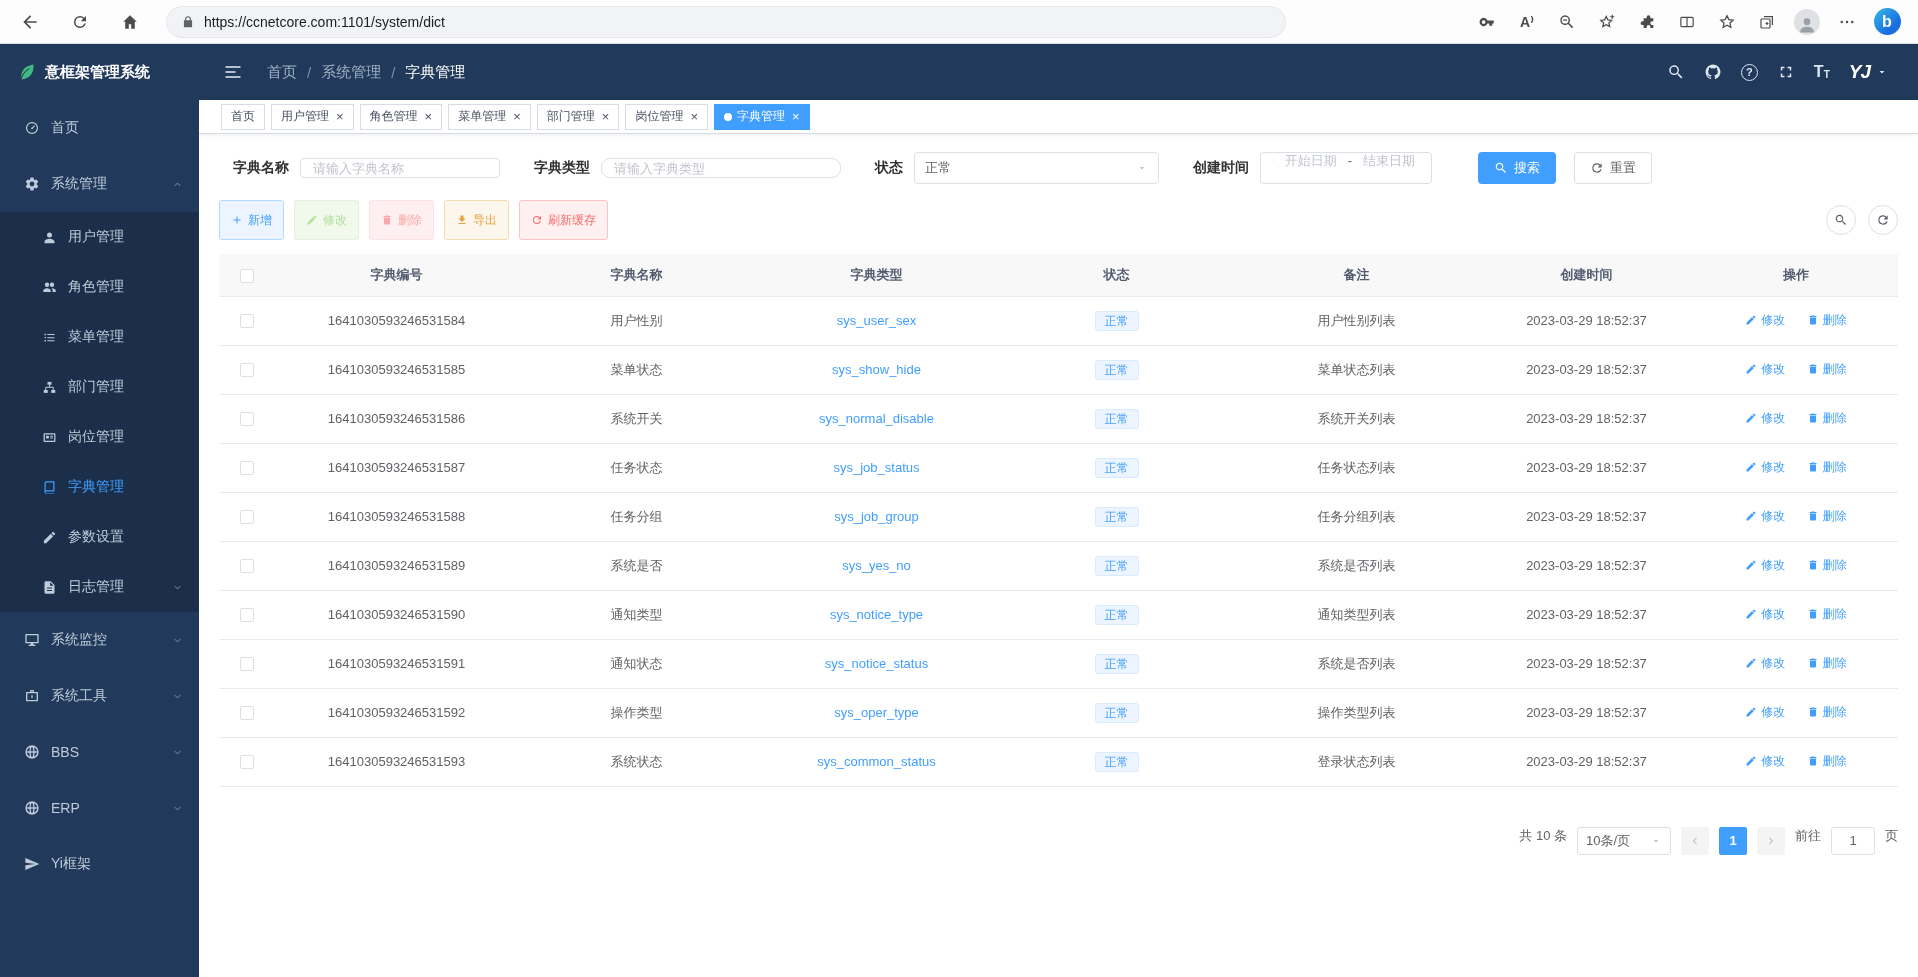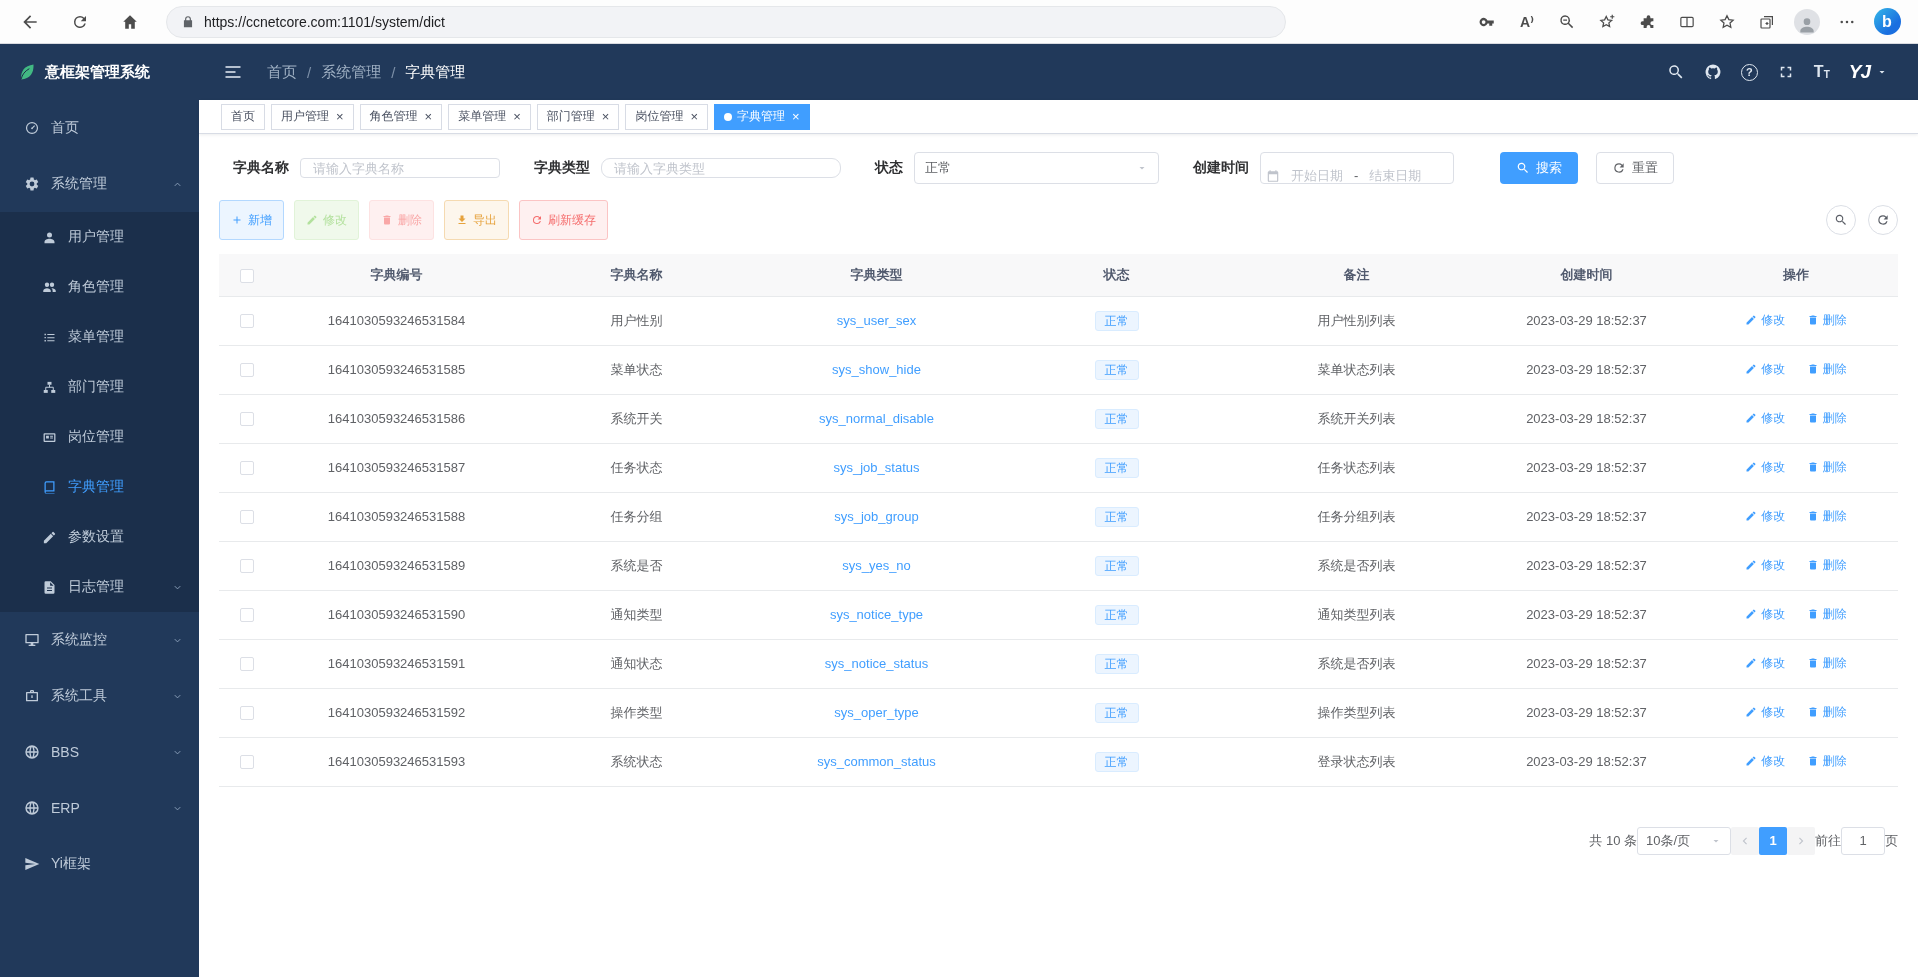--- a/index.html
+++ b/index.html
@@ -82,22 +82,22 @@
   .filter-row{display:flex;align-items:center;margin:4px 0 16px 14px;font-size:14px}
   .f-group{display:flex;align-items:center;margin-right:34px}
   .f-label{font-weight:bold;color:#303133;margin-right:11px;white-space:nowrap}
   .f-input{height:20px;border:1px solid var(--bdr);border-radius:4px;padding:0 12px;
     font-size:13px;color:var(--txt);font-family:inherit;outline:none}
   .f-input::placeholder{color:var(--ph)}
   .f-select{width:245px;height:32px;border:1px solid var(--bdr);border-radius:4px;
     display:flex;align-items:center;justify-content:space-between;padding:0 10px;
     font-size:13px;color:var(--txt);cursor:pointer}
   .f-select .ic{color:var(--ph)}
-  .f-date{width:194px;height:32px;border:1px solid var(--bdr);border-radius:4px;
-    display:flex;align-items:flex-end;padding:0 5px;gap:6px;color:var(--ph)}
+  .f-date{width:172px;height:32px;border:1px solid var(--bdr);border-radius:4px;
+    display:flex;align-items:flex-start;padding:0 11px;gap:6px;color:var(--ph)}
   .f-date .date-in{border:none;width:62px;font-size:13px;text-align:center;outline:none;
     font-family:inherit;color:var(--txt)}
   .f-date .date-in::placeholder{color:var(--ph)}
   .f-date .dash{color:var(--txt);font-size:13px}
   .btn{height:32px;border-radius:4px;padding:0 15px;font-size:13px;display:inline-flex;
     align-items:center;gap:6px;cursor:pointer;border:1px solid transparent;font-family:Liberation Serif, serif}
   .btn-search{background:var(--accent);color:#fff;margin-left:46px}
   .btn-reset{background:#fff;color:var(--txt);border-color:var(--bdr);margin-left:18px}
 
   .action-row{display:flex;align-items:center;margin:0 0 14px 0}
@@ -119,21 +119,21 @@
     overflow:hidden;white-space:nowrap;text-overflow:ellipsis}
   .checkbox{width:14px;height:14px;border:1px solid var(--bdr);border-radius:2px;
     display:inline-block;background:#fff;vertical-align:middle;cursor:pointer}
   .type-link{color:var(--accent);cursor:pointer}
   .tag{display:inline-block;height:20px;line-height:18px;padding:0 9px;font-size:12px;
     background:#ecf5ff;border:1px solid #d9ecff;color:var(--accent);border-radius:3px}
   .op-link{color:var(--accent);font-size:12px;display:inline-flex;align-items:center;
     gap:4px;margin:0 9px;cursor:pointer}
   .op-link .ic{width:12px;height:12px}
 
-  .pagination{display:flex;align-items:center;justify-content:flex-end;
+  .pagination{display:flex;justify-content:flex-end;gap:10px;
     margin-top:40px;font-size:13px;color:var(--txt)}
   .pg-select{width:94px;height:28px;border:1px solid var(--bdr);border-radius:3px;
     display:flex;align-items:center;justify-content:space-between;padding:0 8px;cursor:pointer}
   .pg-select .ic{color:var(--ph)}
   .pg-btn{min-width:28px;height:28px;border-radius:2px;background:#f4f4f5;color:#c0c4cc;
     display:flex;align-items:center;justify-content:center;cursor:pointer}
   .pg-num{background:var(--accent);color:#fff;font-weight:bold}
   .pg-goto-input{width:44px;height:28px;border:1px solid var(--bdr);border-radius:3px;
     text-align:center;font-size:13px;color:var(--txt);outline:none;font-family:inherit}
 </style>

